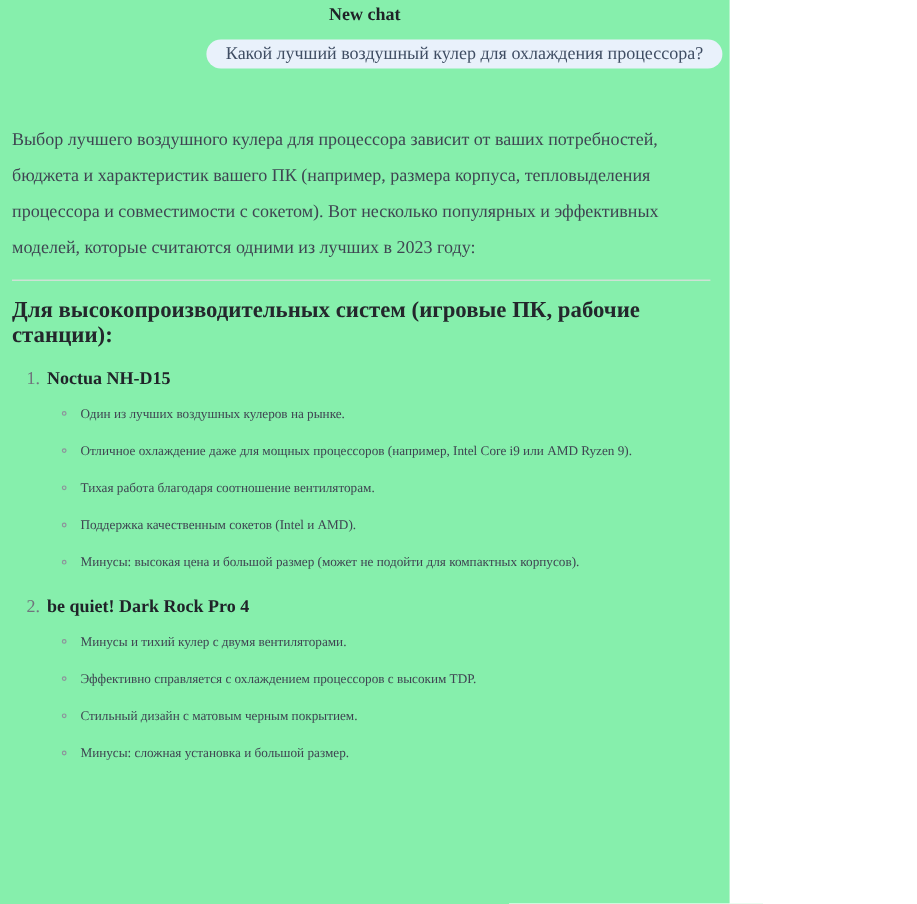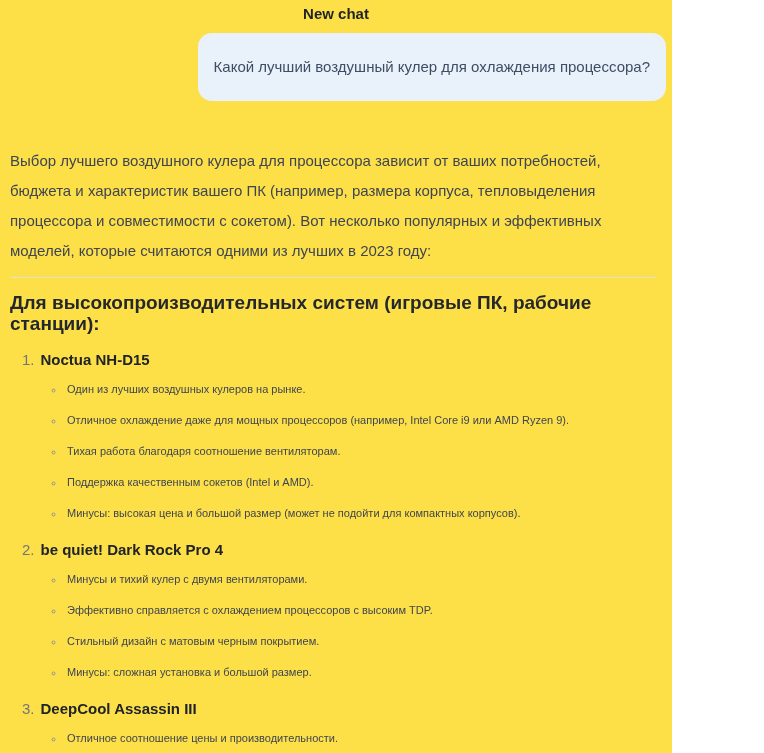--- a/index.html
+++ b/index.html
@@ -1,42 +1,42 @@
 <!DOCTYPE html>
 <html><head>
 <meta charset="utf-8">
 <style>
   html, body { margin: 0; padding: 0; background: #ffffff; }
   .page {
     position: relative;
-    width: 672px;
+    width: 608px;
     height: 753px;
     overflow: hidden;
-    background: #fde047;
-    font-family: Liberation Sans, sans-serif;
+    background: #86efac;
+    font-family: Liberation Serif, serif;
   }
   .chat-title {
     padding-top: 5px;
     text-align: center;
     font-size: 15px;
     font-weight: 700;
     color: #1f2227;
   }
   .msg-row {
     display: flex;
     justify-content: flex-end;
     padding: 0 6px 0 10px;
     margin-top: 11px;
   }
   .bubble {
     background: #e9f1fb;
     color: #3f4d63;
     font-size: 15px;
     line-height: 20px;
-    padding: 24px 16px;
+    padding: 2px 16px;
     border-radius: 14px;
     max-width: 640px;
   }
   .content {
     padding: 0 16px 0 10px;
   }
   .intro {
     margin: 45px 0 0;
     font-size: 15px;
     line-height: 30px;
@@ -124,26 +124,20 @@
         </div>
         <div>
           <div class="item-title"><span class="num">2.</span><span class="name">be quiet! Dark Rock Pro 4</span></div>
           <ul class="bullets">
             <li>Минусы и тихий кулер с двумя вентиляторами.</li>
             <li>Эффективно справляется с охлаждением процессоров с высоким TDP.</li>
             <li>Стильный дизайн с матовым черным покрытием.</li>
             <li>Минусы: сложная установка и большой размер.</li>
           </ul>
         </div>
-        <div>
-          <div class="item-title"><span class="num">3.</span><span class="name">DeepCool Assassin III</span></div>
-          <ul class="bullets">
-            <li>Отличное соотношение цены и производительности.</li>
-          </ul>
-        </div>
       </div>
   </div>
 
   <button class="scroll-btn">
     <svg width="15" height="9" viewBox="0 0 15 9">
       <polyline points="1.5,1.5 7.5,7 13.5,1.5" fill="none" stroke="#2f3339" stroke-width="2.2" stroke-linecap="round" stroke-linejoin="round"></polyline>
     </svg>
   </button>
 
 </div>

